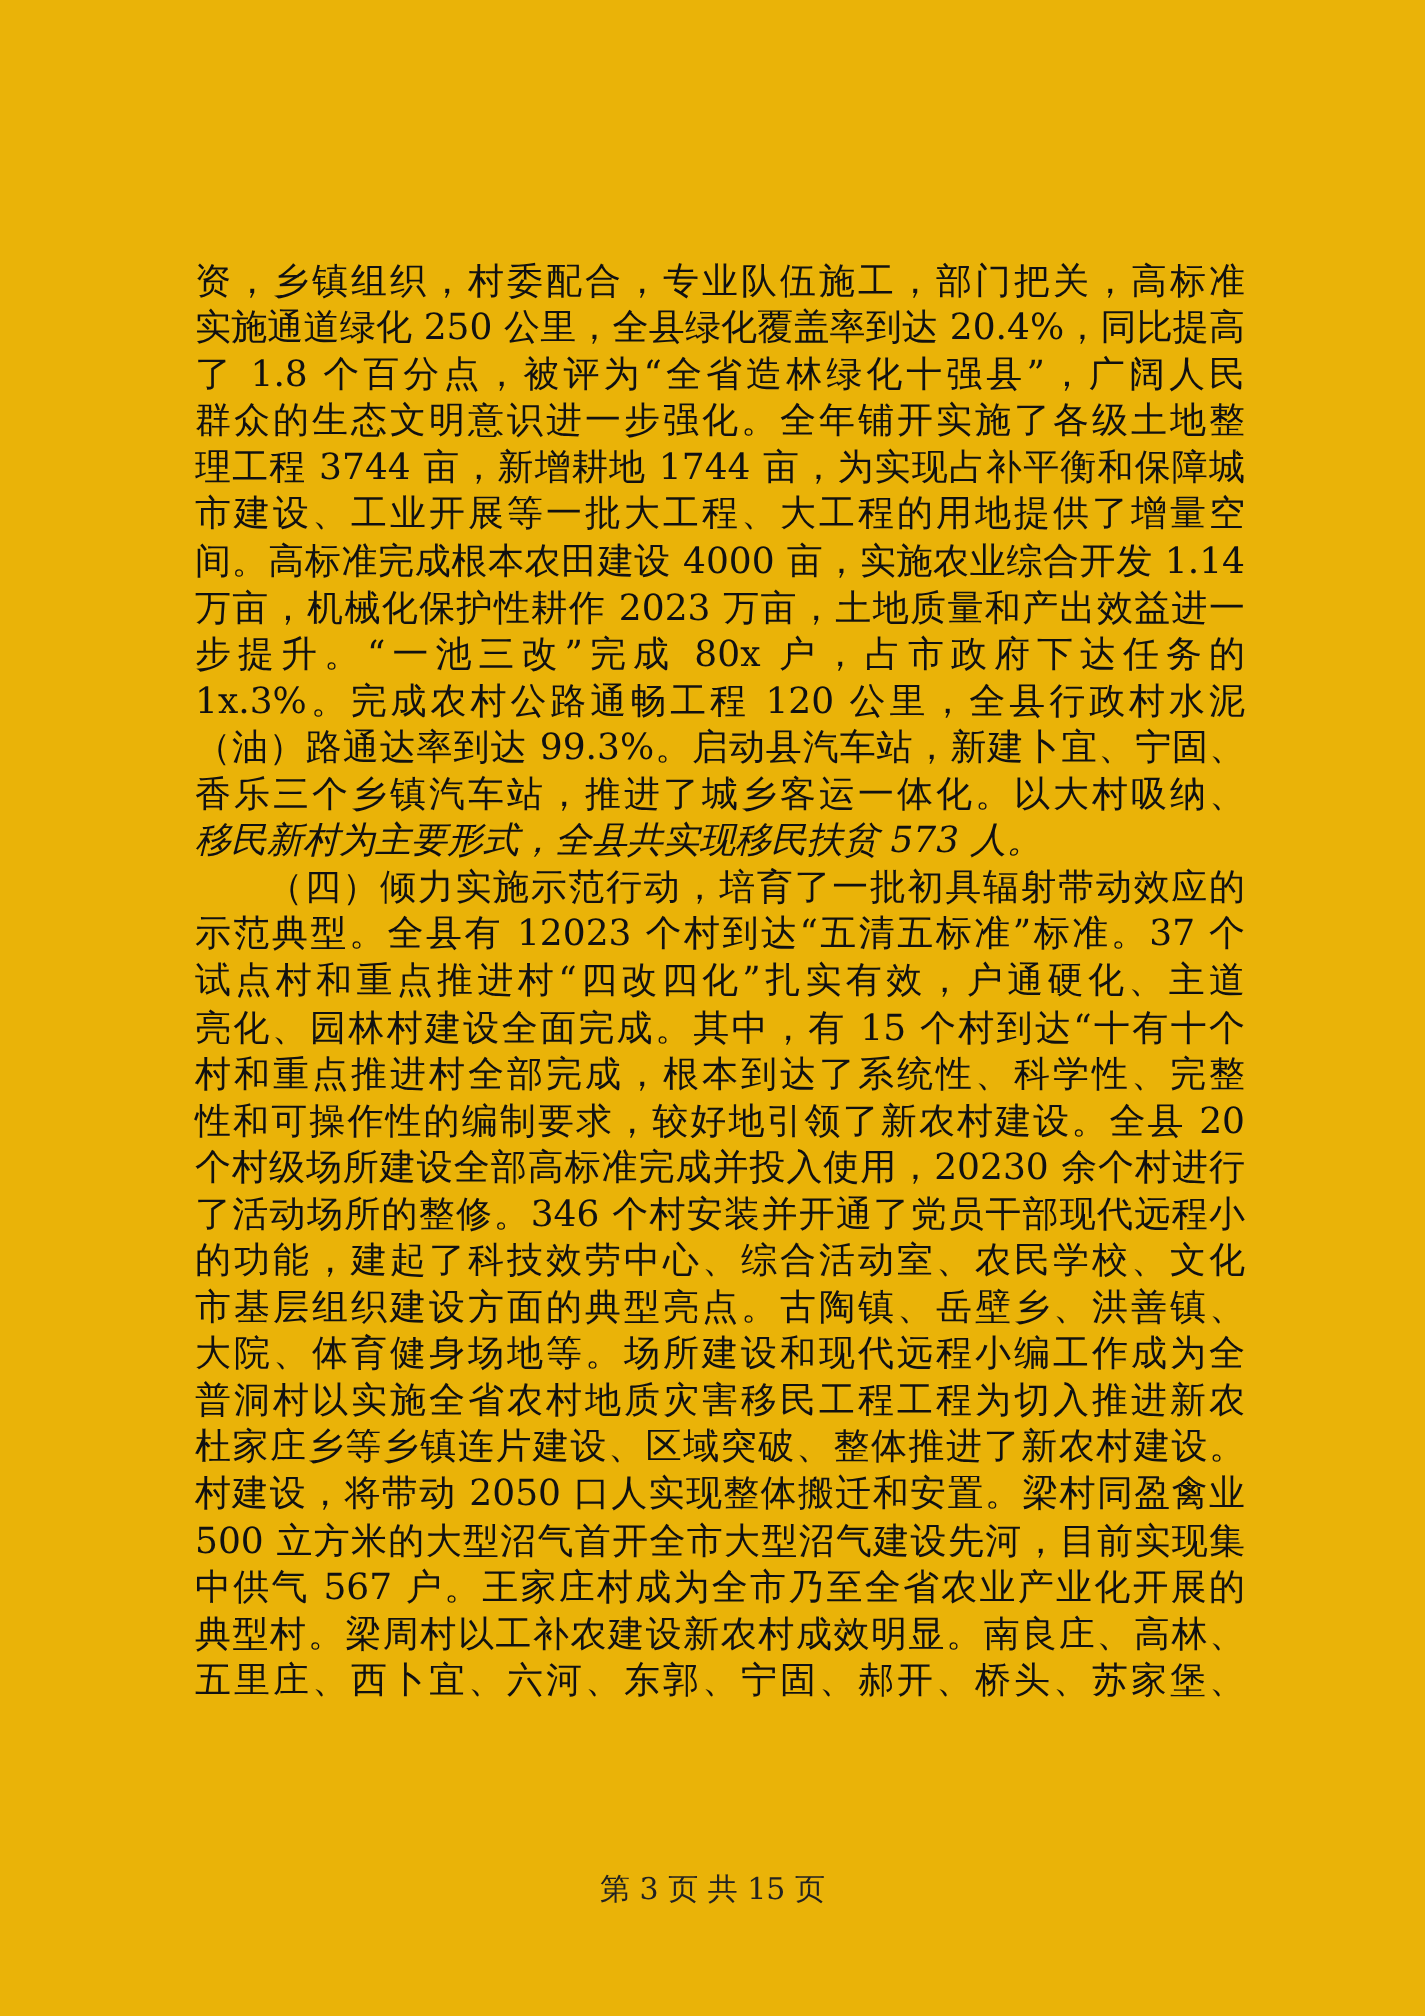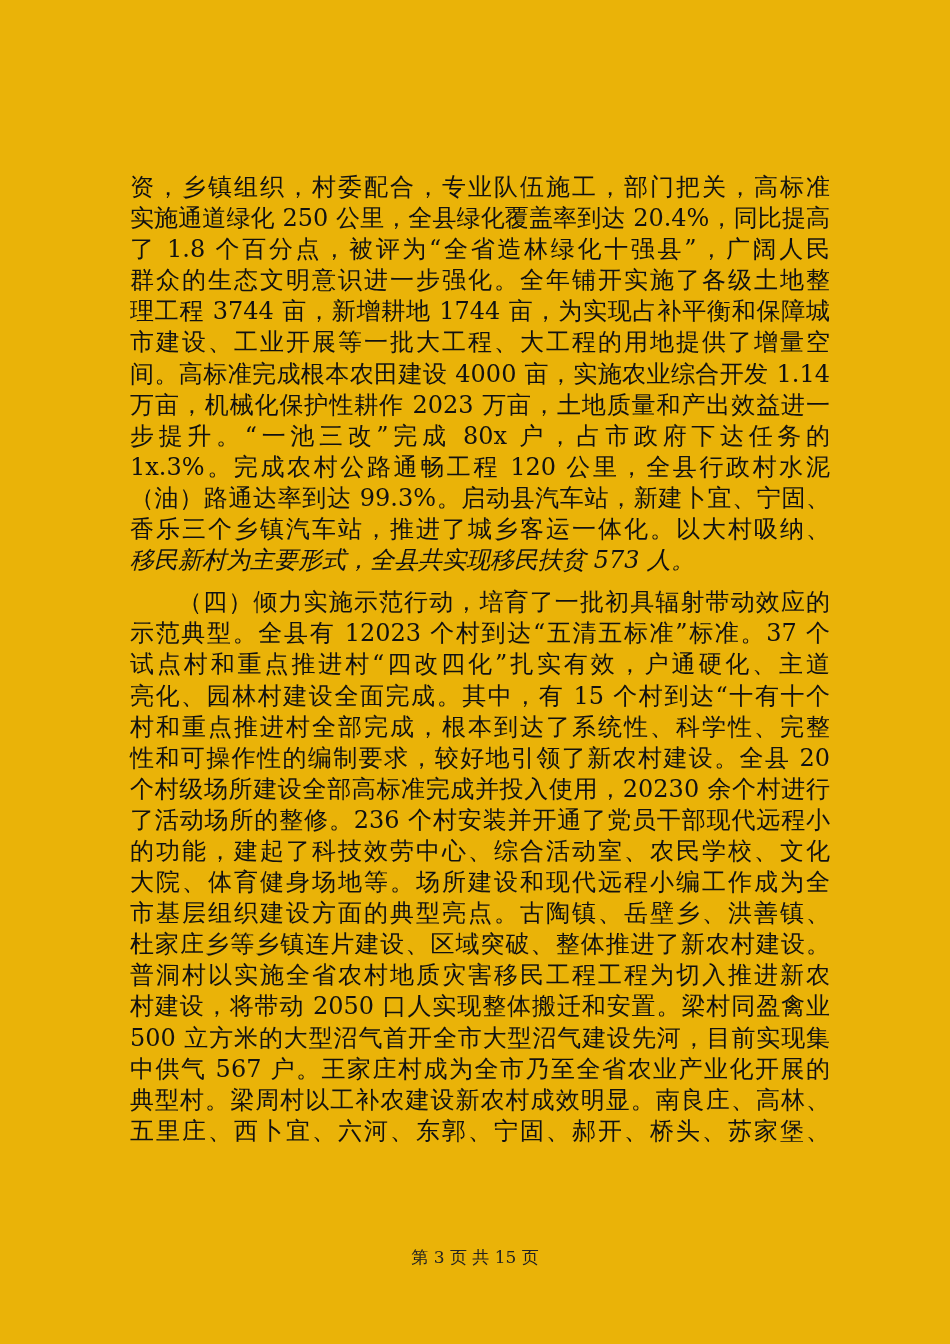--- a/index.html
+++ b/index.html
@@ -10,24 +10,24 @@
     .body-text {
       position: absolute; left: 130px; top: 172px; width: 700px;
       font-family: "DejaVu Serif", "Liberation Serif", serif;
       font-size: 24px; line-height: 31.1px; color: #111;
     }
     .line {
       display: block; white-space: nowrap; height: 31.1px;
       text-align: justify; text-align-last: justify;
     }
     .line.last { text-align-last: left; font-style: italic; }
-    .line.indent { padding-left: 48px; margin-top: 11px; }
+    .line.indent { padding-left: 48px; }
     .footer {
       position: absolute; left: 0; width: 950px; top: 1246px; text-align: center;
-      font-family: "DejaVu Serif", "Liberation Serif", serif; font-size: 17px; color: #222;
+      font-family: "DejaVu Serif", "Liberation Serif", serif; font-size: 20px; color: #222;
     }
   </style>
 </head>
 <body>
 
 <div class="page">
   <div class="body-text">
     <span class="line">资，乡镇组织，村委配合，专业队伍施工，部门把关，高标准</span>
     <span class="line">实施通道绿化 250 公里，全县绿化覆盖率到达 20.4%，同比提高</span>
     <span class="line">了 1.8 个百分点，被评为“全省造林绿化十强县”，广阔人民</span>
@@ -41,26 +41,26 @@
     <span class="line">（油）路通达率到达 99.3%。启动县汽车站，新建卜宜、宁固、</span>
     <span class="line">香乐三个乡镇汽车站，推进了城乡客运一体化。以大村吸纳、</span>
     <span class="line last">移民新村为主要形式，全县共实现移民扶贫 573 人。</span>
     <span class="line indent">（四）倾力实施示范行动，培育了一批初具辐射带动效应的</span>
     <span class="line">示范典型。全县有 12023 个村到达“五清五标准”标准。37 个</span>
     <span class="line">试点村和重点推进村“四改四化”扎实有效，户通硬化、主道</span>
     <span class="line">亮化、园林村建设全面完成。其中，有 15 个村到达“十有十个</span>
     <span class="line">村和重点推进村全部完成，根本到达了系统性、科学性、完整</span>
     <span class="line">性和可操作性的编制要求，较好地引领了新农村建设。全县 20</span>
     <span class="line">个村级场所建设全部高标准完成并投入使用，20230 余个村进行</span>
-    <span class="line">了活动场所的整修。236 个村安装并开通了党员干部现代远程小</span>
+    <span class="line">了活动场所的整修。346 个村安装并开通了党员干部现代远程小</span>
     <span class="line">的功能，建起了科技效劳中心、综合活动室、农民学校、文化</span>
+    <span class="line">市基层组织建设方面的典型亮点。古陶镇、岳壁乡、洪善镇、</span>
     <span class="line">大院、体育健身场地等。场所建设和现代远程小编工作成为全</span>
-    <span class="line">市基层组织建设方面的典型亮点。古陶镇、岳壁乡、洪善镇、</span>
+    <span class="line">普洞村以实施全省农村地质灾害移民工程工程为切入推进新农</span>
     <span class="line">杜家庄乡等乡镇连片建设、区域突破、整体推进了新农村建设。</span>
-    <span class="line">普洞村以实施全省农村地质灾害移民工程工程为切入推进新农</span>
     <span class="line">村建设，将带动 2050 口人实现整体搬迁和安置。梁村同盈禽业</span>
     <span class="line">500 立方米的大型沼气首开全市大型沼气建设先河，目前实现集</span>
     <span class="line">中供气 567 户。王家庄村成为全市乃至全省农业产业化开展的</span>
     <span class="line">典型村。梁周村以工补农建设新农村成效明显。南良庄、高林、</span>
     <span class="line">五里庄、西卜宜、六河、东郭、宁固、郝开、桥头、苏家堡、</span>
   </div>
 
   <div class="footer">第 3 页  共 15 页</div>
 </div>
 

